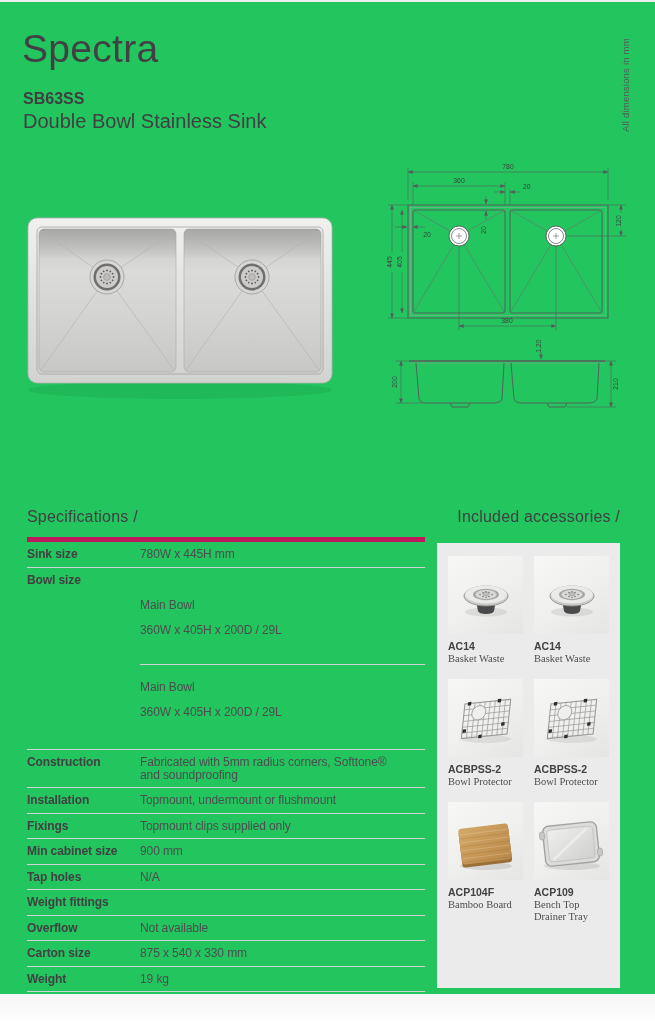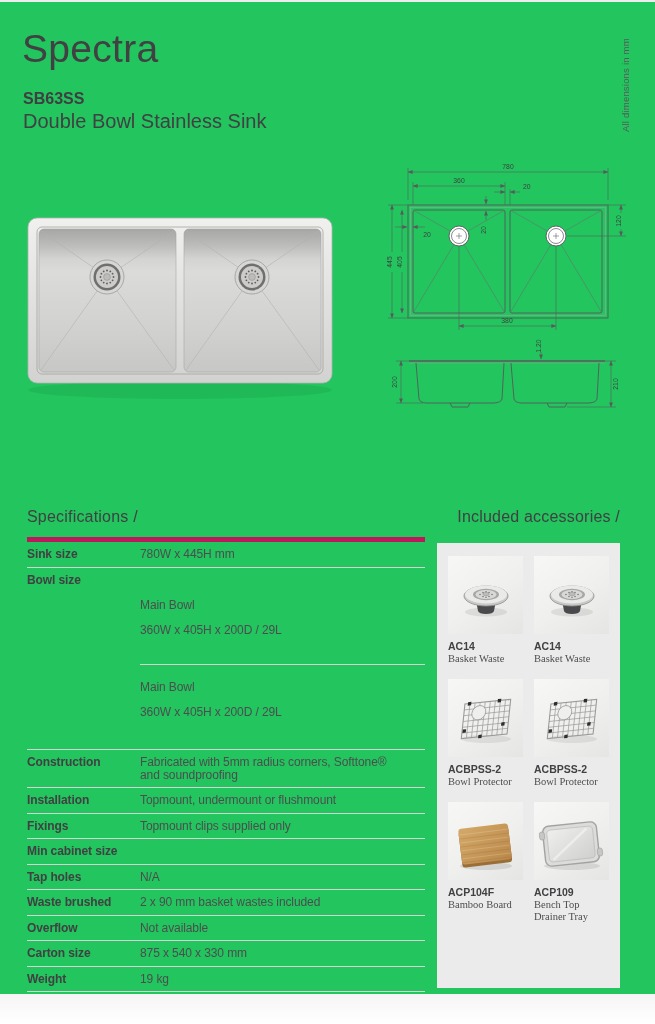--- a/index.html
+++ b/index.html
@@ -249,28 +249,28 @@
     <div class="spec-row">
       <div class="spec-label">Installation</div>
       <div class="spec-value">Topmount, undermount or flushmount</div>
     </div>
     <div class="spec-row">
       <div class="spec-label">Fixings</div>
       <div class="spec-value">Topmount clips supplied only</div>
     </div>
     <div class="spec-row">
       <div class="spec-label">Min cabinet size</div>
+      <div class="spec-value">900 mm</div>
     </div>
     <div class="spec-row">
       <div class="spec-label">Tap holes</div>
       <div class="spec-value">N/A</div>
     </div>
     <div class="spec-row">
-      <div class="spec-label">Waste brushed</div>
-      <div class="spec-value">2 x 90 mm basket wastes included</div>
+      <div class="spec-label">Weight fittings</div>
     </div>
     <div class="spec-row">
       <div class="spec-label">Overflow</div>
       <div class="spec-value">Not available</div>
     </div>
     <div class="spec-row">
       <div class="spec-label">Carton size</div>
       <div class="spec-value">875 x 540 x 330 mm</div>
     </div>
     <div class="spec-row">

